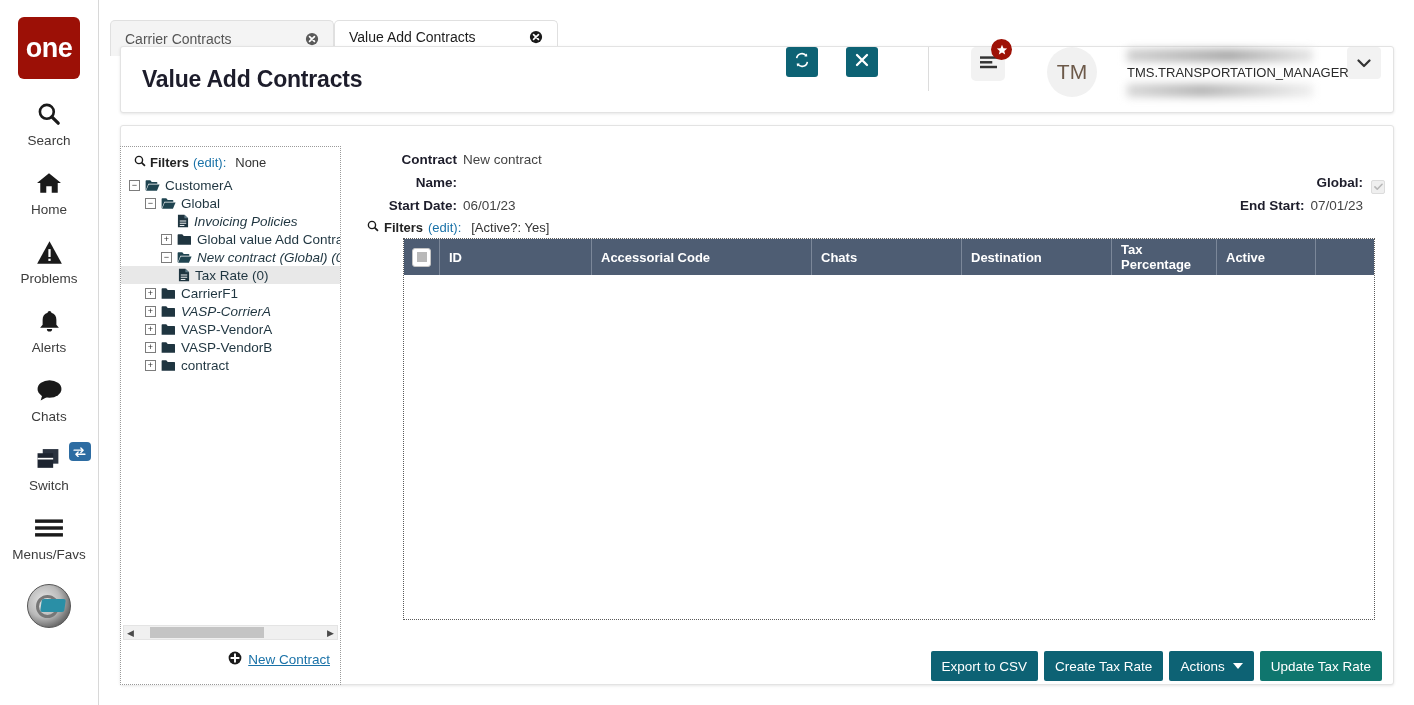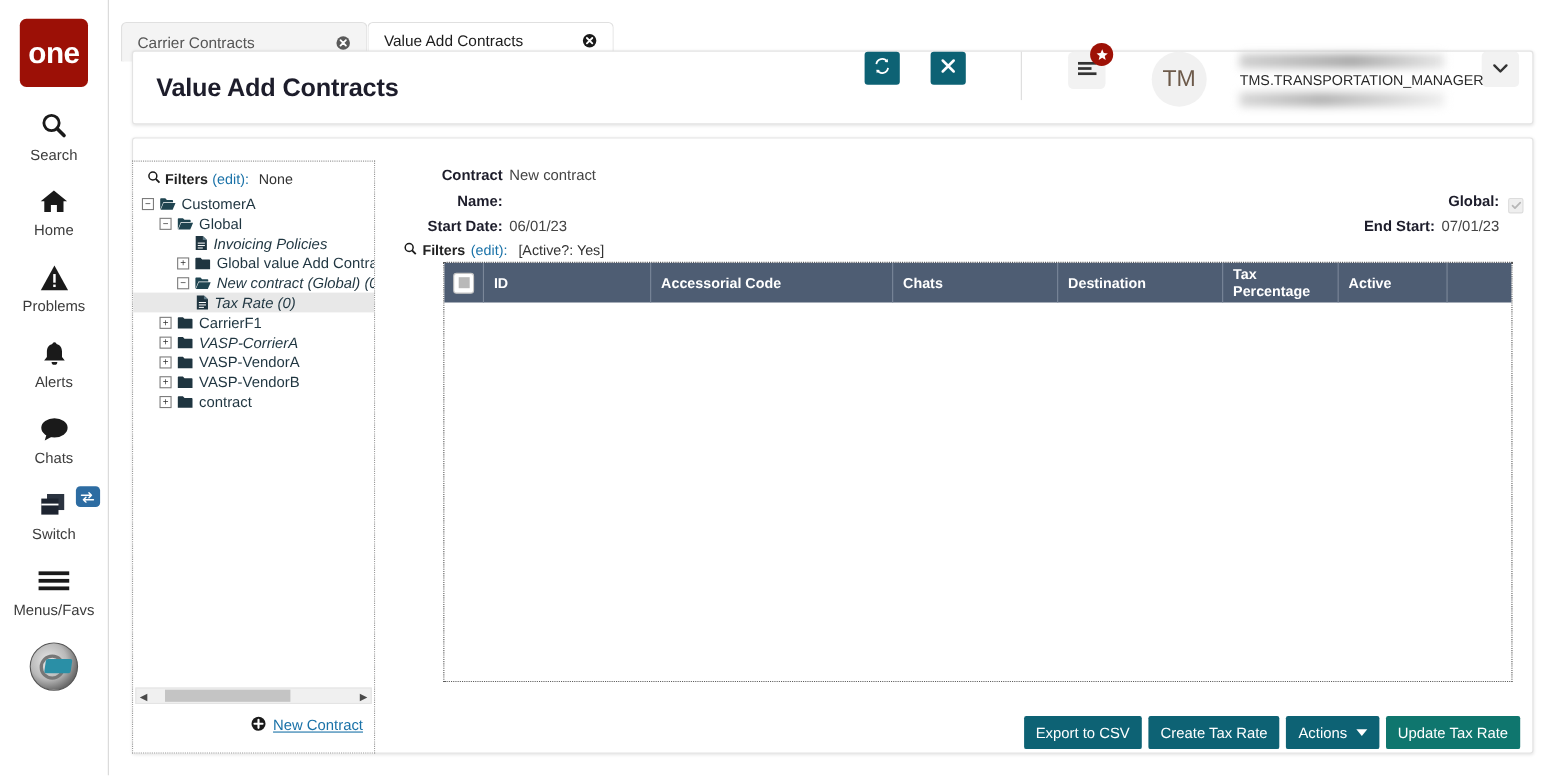--- a/index.html
+++ b/index.html
@@ -403,21 +403,21 @@
         <div class="tnode" style="padding-left: 40px;">
           <span class="texp">−</span>
           <span class="tico">
             <svg width="15" height="13" viewBox="0 0 16 14">
               <path d="M0.6 12.6 V2.2 A0.8 .8 0 0 1 1.4 1.4 H5.6 L7.2 3.1 H12.4 A0.8 .8 0 0 1 13.2 3.9 V5.2 H3.6 L0.6 12.6 Z" fill="#1f4450"></path>
               <path d="M3.9 6 H15.6 L12.8 12.6 H1.1 Z" fill="#1f4450"></path>
             </svg>
           </span>
           <span class="titalic">New contract (Global) (06/01/23</span>
         </div>
-        <div class="tnode sel" style="padding-left: 41px; font-style: italic;">
+        <div class="tnode sel" style="padding-left: 41px;">
           <span class="tspace"></span>
           <span class="tico">
             <svg width="12" height="14" viewBox="0 0 13 15">
               <path d="M1 0.6 H8 L12 4.4 V14.4 H1 Z" fill="#1f3540"></path>
               <path d="M8 0.6 V4.4 H12 Z" fill="#5f7a86"></path>
               <rect x="3" y="7" width="7" height="1" fill="#fff"></rect>
               <rect x="3" y="9.4" width="7" height="1" fill="#fff"></rect>
               <rect x="3" y="11.8" width="5" height="1" fill="#fff"></rect>
             </svg>
           </span>

